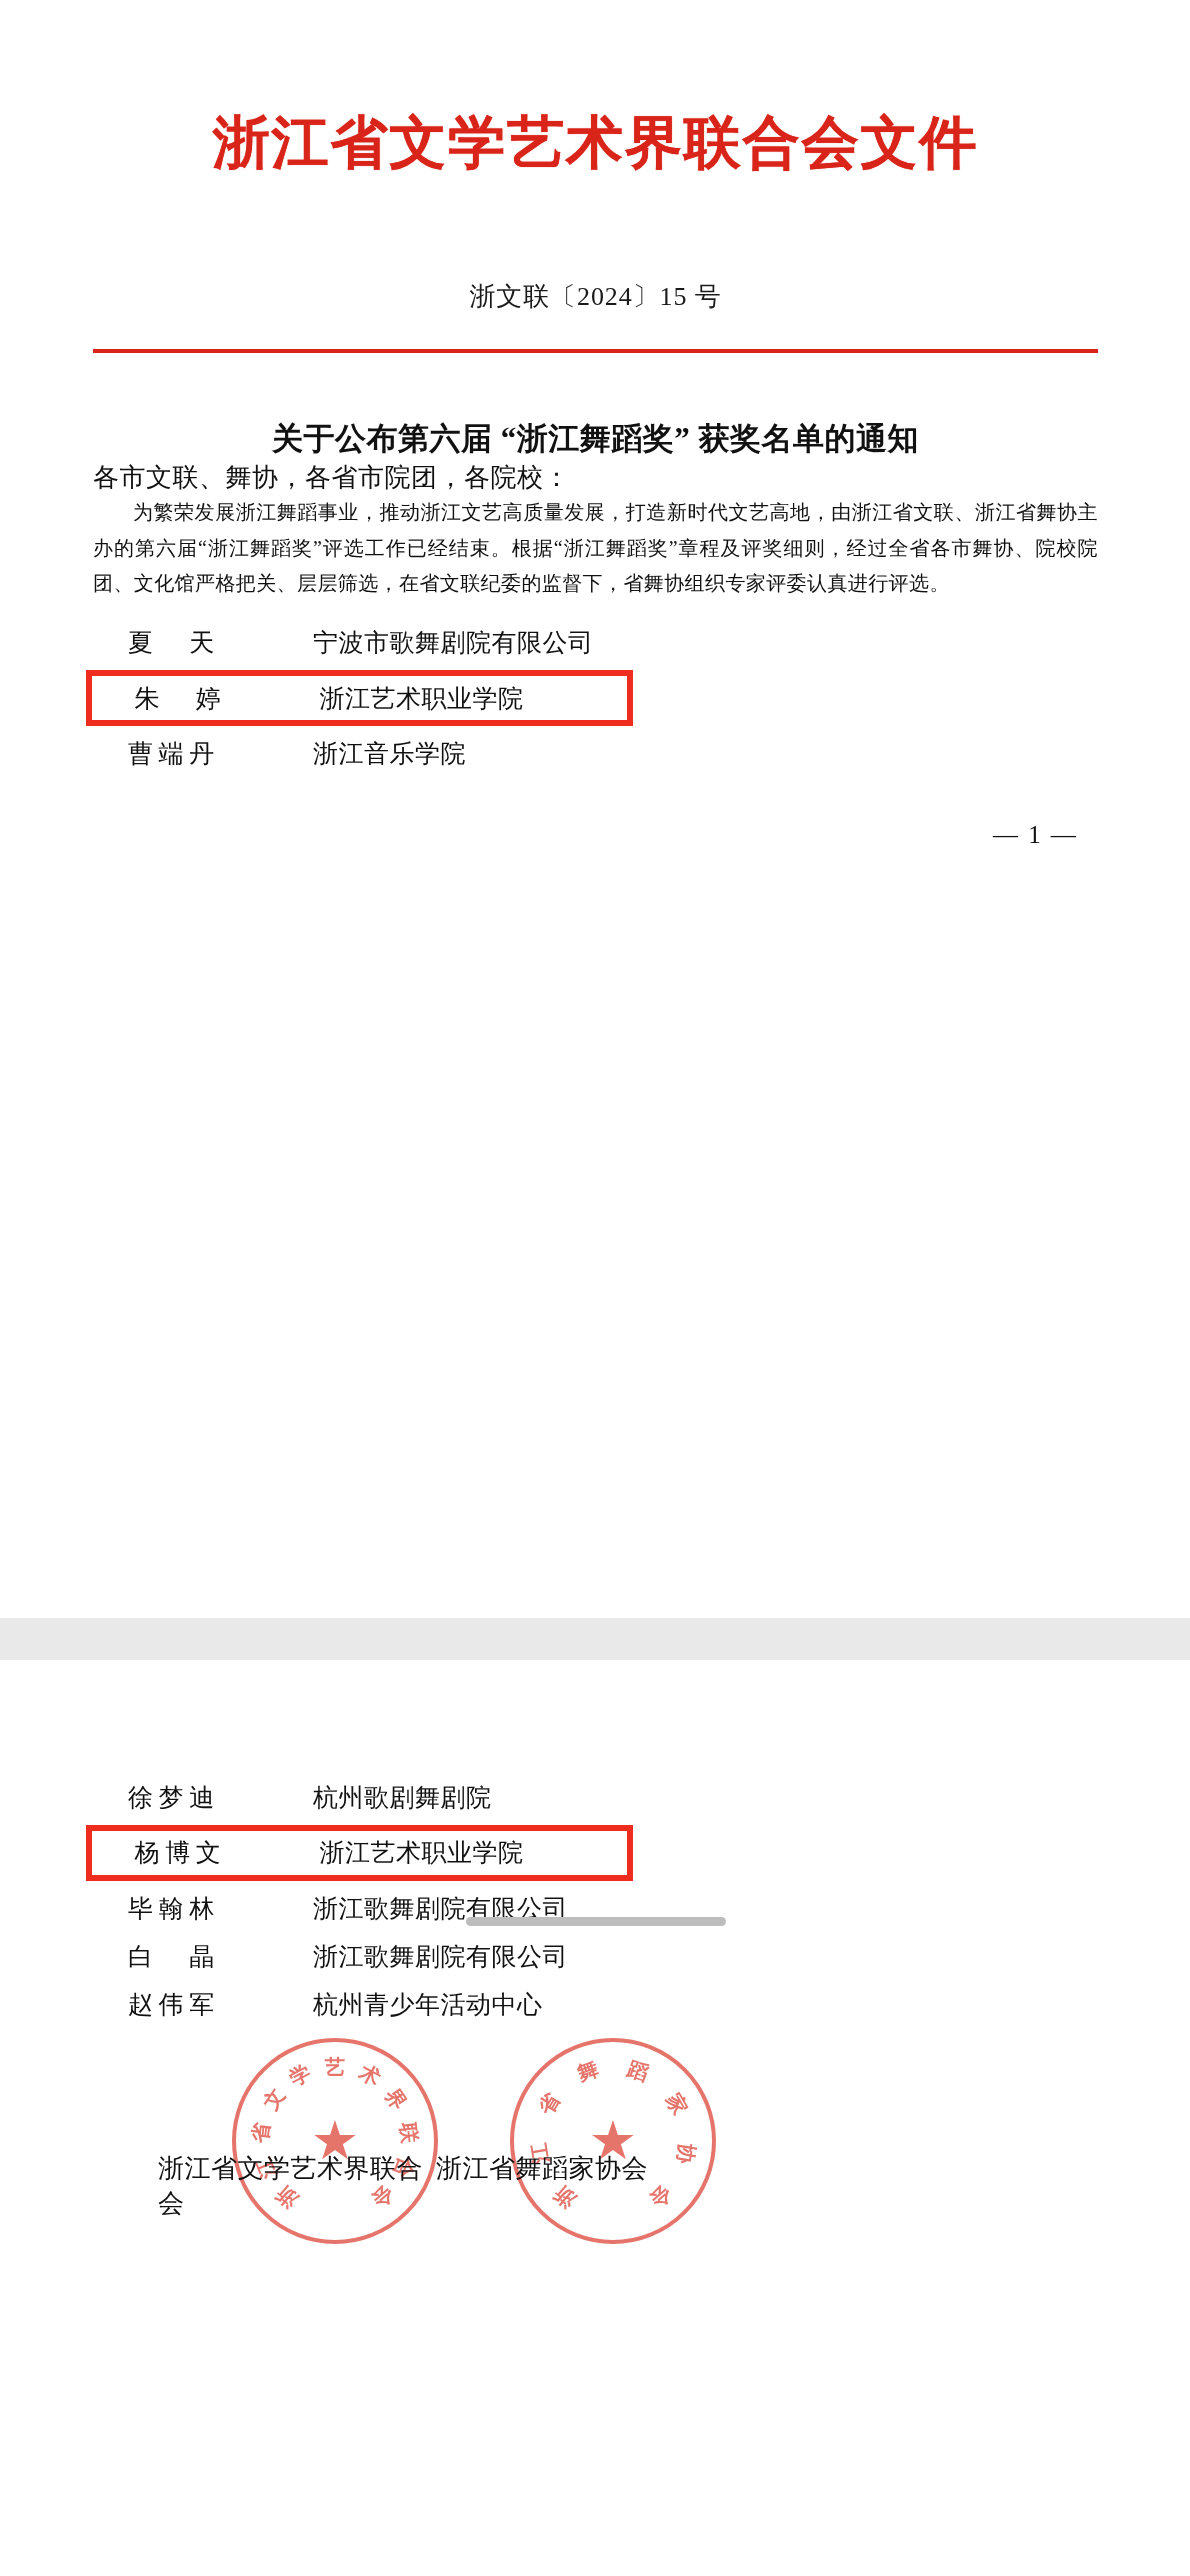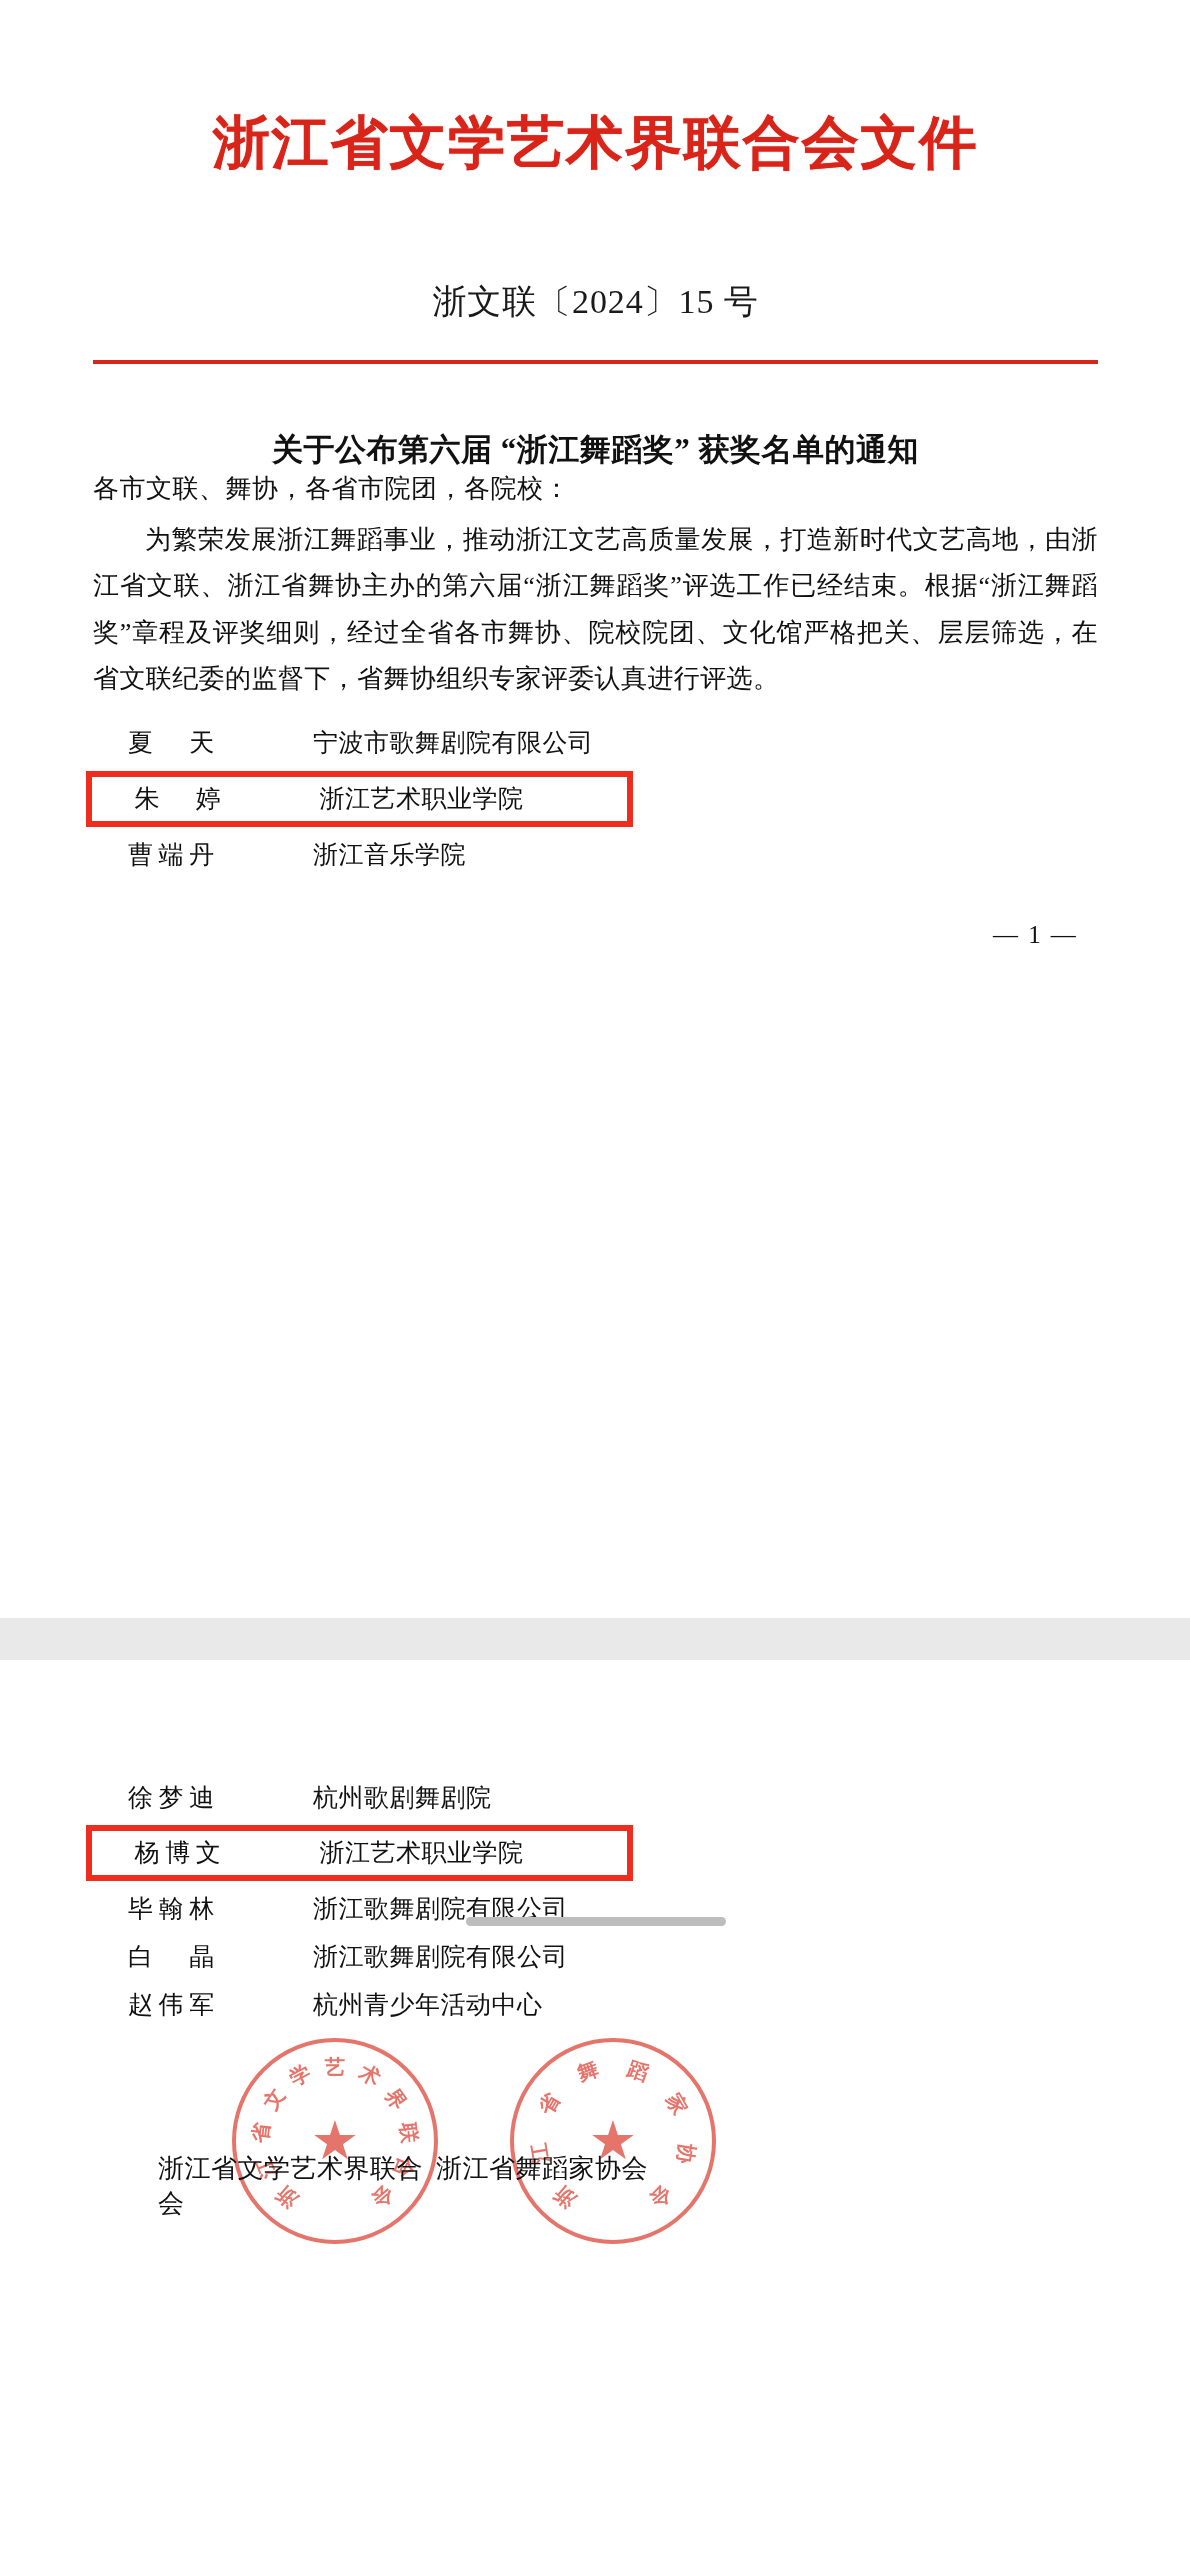--- a/index.html
+++ b/index.html
@@ -58,21 +58,21 @@
     font-size: 57px;
     letter-spacing: 1.9px;
     margin: 0;
     padding-top: 109px;
     line-height: 1.2;
     text-shadow: 0 0 0.9px #d9241a;
   }
 
   .doc-number {
     text-align: center;
-    font-size: 34px;
+    font-size: 26px;
     color: #1a1a1a;
     margin-top: 102px;
     letter-spacing: 0.9px;
   }
 
   .red-rule {
     margin-top: 35px;
     height: 3.7px;
     background: #d9241a;
     width: 100%;
@@ -87,26 +87,25 @@
     letter-spacing: 0.5px;
   }
 
   .addressee {
     font-size: 26px;
     color: #111;
     letter-spacing: 0.5px;
   }
 
   .body-para {
-    font-size: 26px;
+    font-size: 20px;
     color: #111;
     line-height: 1.78;
     text-align: justify;
     text-justify: inter-ideograph;
-    margin-top: 11px;
     letter-spacing: 0.4px;
   }
   .body-para.indent {
     text-indent: 2em;
   }
 
   .award-list {
     margin-top: 16.7px;
   }
   .award-row {

